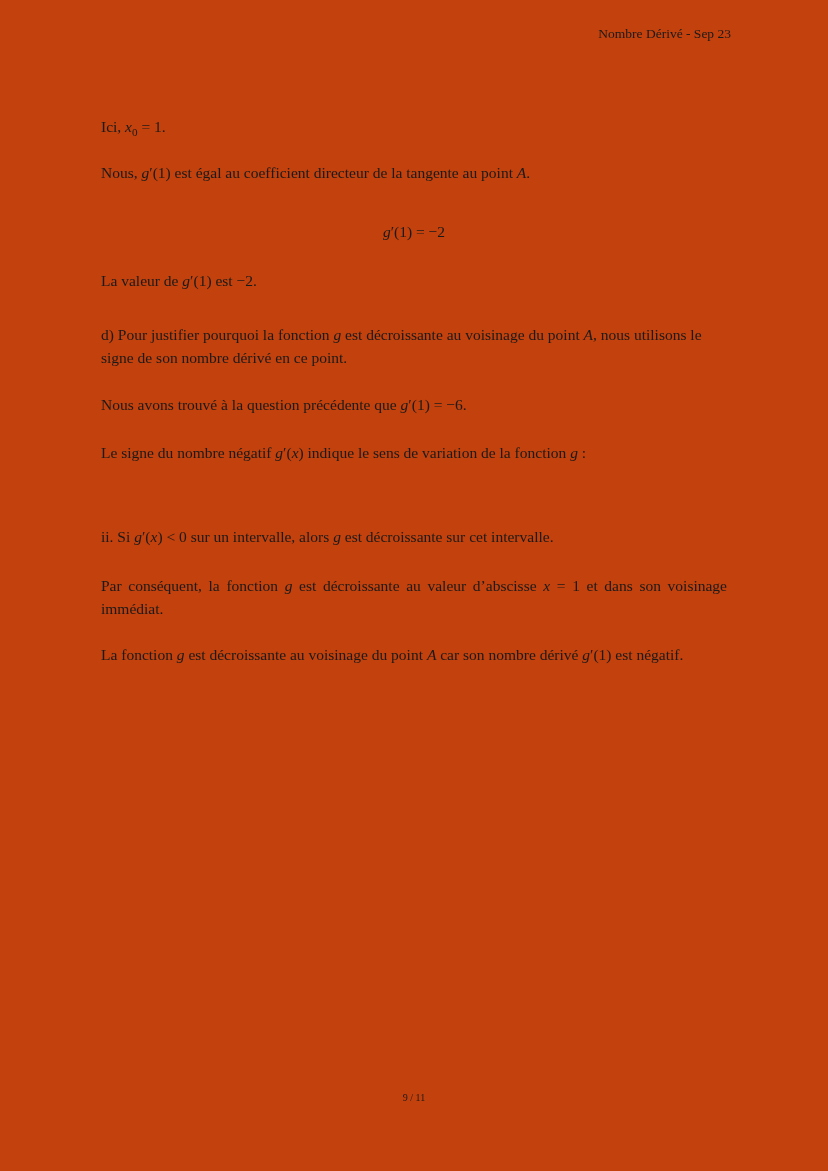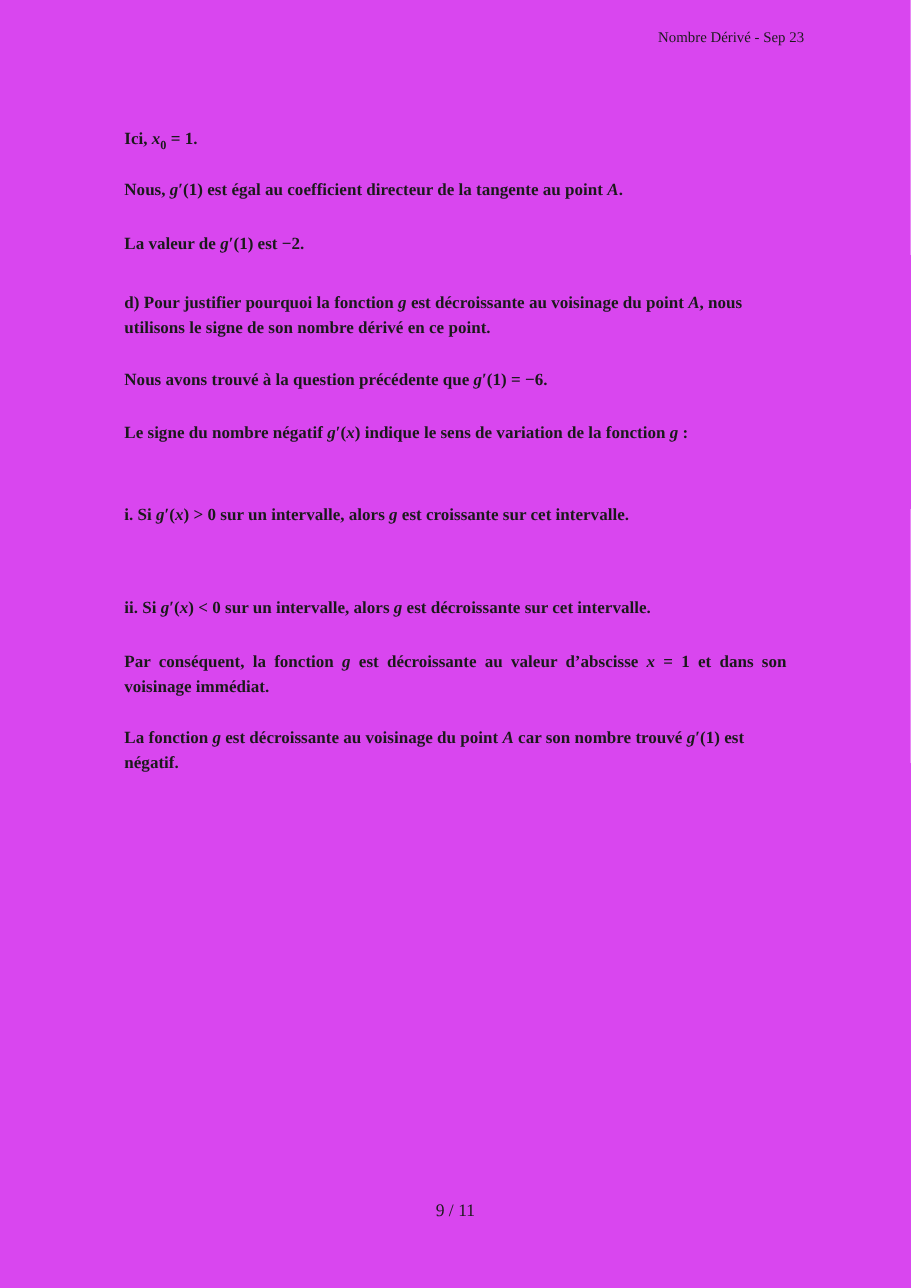--- a/index.html
+++ b/index.html
@@ -4,21 +4,21 @@
 <style>
   html, body {
     margin: 0;
     padding: 0;
     background: #ffffff;
   }
   .page {
     position: relative;
     width: 828px;
     height: 1171px;
-    background: #d946ef;
+    background: #c2410c;
     color: #1a1a1a;
     font-family: "Liberation Serif", "DejaVu Serif", serif;
     overflow: hidden;
   }
   .header {
     position: absolute;
     top: 26px;
     right: 97px;
     font-size: 13.5px;
     line-height: 16px;
@@ -26,23 +26,22 @@
   }
   .content {
     position: absolute;
     top: 115px;
     left: 97px;
     width: 634px;
     font-size: 15.5px;
     line-height: 23px;
   }
   .content p {
-    margin: 16px;
+    margin: 4px;
     padding: 0;
-    font-weight: bold;
   }
   .equation {
     text-align: center;
   }
   .list-item {
     padding-left: 10px;
   }
   .justify {
     text-align: justify;
   }
@@ -52,52 +51,52 @@
   sub {
     font-size: 0.72em;
     line-height: 0;
   }
   .footer {
     position: absolute;
     top: 1092px;
     left: 0;
     width: 100%;
     text-align: center;
-    font-size: 16px;
+    font-size: 10px;
   }
 </style>
 </head>
 <body>
 
 <div class="page">
 
   <div class="header">Nombre Dérivé - Sep 23</div>
 
   <main class="content">
 
     <p class="para" style="margin-top:0"><span>Ici, </span><span class="mi">x</span><sub>0</sub><span> = 1.</span></p>
 
     <p class="para" style="margin-top:23px"><span>Nous, </span><span class="mi">g</span><span>′(1) est égal au coefficient directeur de la tangente au point </span><span class="mi">A</span><span>.</span></p>
 
+    <p class="equation" style="margin-top:36px"><span class="mi">g</span><span>′(1) = −2</span></p>
 
     <p class="para" style="margin-top:26px"><span>La valeur de </span><span class="mi">g</span><span>′(1) est −2.</span></p>
 
     <p class="para" style="margin-top:31px"><span>d) Pour justifier pourquoi la fonction </span><span class="mi">g</span><span> est décroissante au voisinage du point </span><span class="mi">A</span><span>, nous utilisons le signe de son nombre dérivé en ce point.</span></p>
 
     <p class="para" style="margin-top:24px"><span>Nous avons trouvé à la question précédente que </span><span class="mi">g</span><span>′(1) = −6.</span></p>
 
     <p class="para" style="margin-top:25px"><span>Le signe du nombre négatif </span><span class="mi">g</span><span>′(</span><span class="mi">x</span><span>) indique le sens de variation de la fonction </span><span class="mi">g</span><span> :</span></p>
 
-    <p class="para list-item" style="margin-top:52px"><span>i. Si </span><span class="mi">g</span><span>′(</span><span class="mi">x</span><span>) &gt; 0 sur un intervalle, alors </span><span class="mi">g</span><span> est croissante sur cet intervalle.</span></p>
 
     <p class="para list-item" style="margin-top:61px"><span>ii. Si </span><span class="mi">g</span><span>′(</span><span class="mi">x</span><span>) &lt; 0 sur un intervalle, alors </span><span class="mi">g</span><span> est décroissante sur cet intervalle.</span></p>
 
 
 
     <p class="para justify" style="margin-top:26px"><span>Par conséquent, la fonction </span><span class="mi">g</span><span> est décroissante au valeur d’abscisse </span><span class="mi">x</span><span> = 1 et dans son voisinage immédiat.</span></p>
 
-    <p class="para" style="margin-top:23px"><span>La fonction </span><span class="mi">g</span><span> est décroissante au voisinage du point </span><span class="mi">A</span><span> car son nombre trouvé </span><span class="mi">g</span><span>′(1) est négatif.</span></p>
+    <p class="para" style="margin-top:23px"><span>La fonction </span><span class="mi">g</span><span> est décroissante au voisinage du point </span><span class="mi">A</span><span> car son nombre dérivé </span><span class="mi">g</span><span>′(1) est négatif.</span></p>
 
   </main>
 
   <div class="footer">9 / 11</div>
 
 </div>
 
 </body></html>

